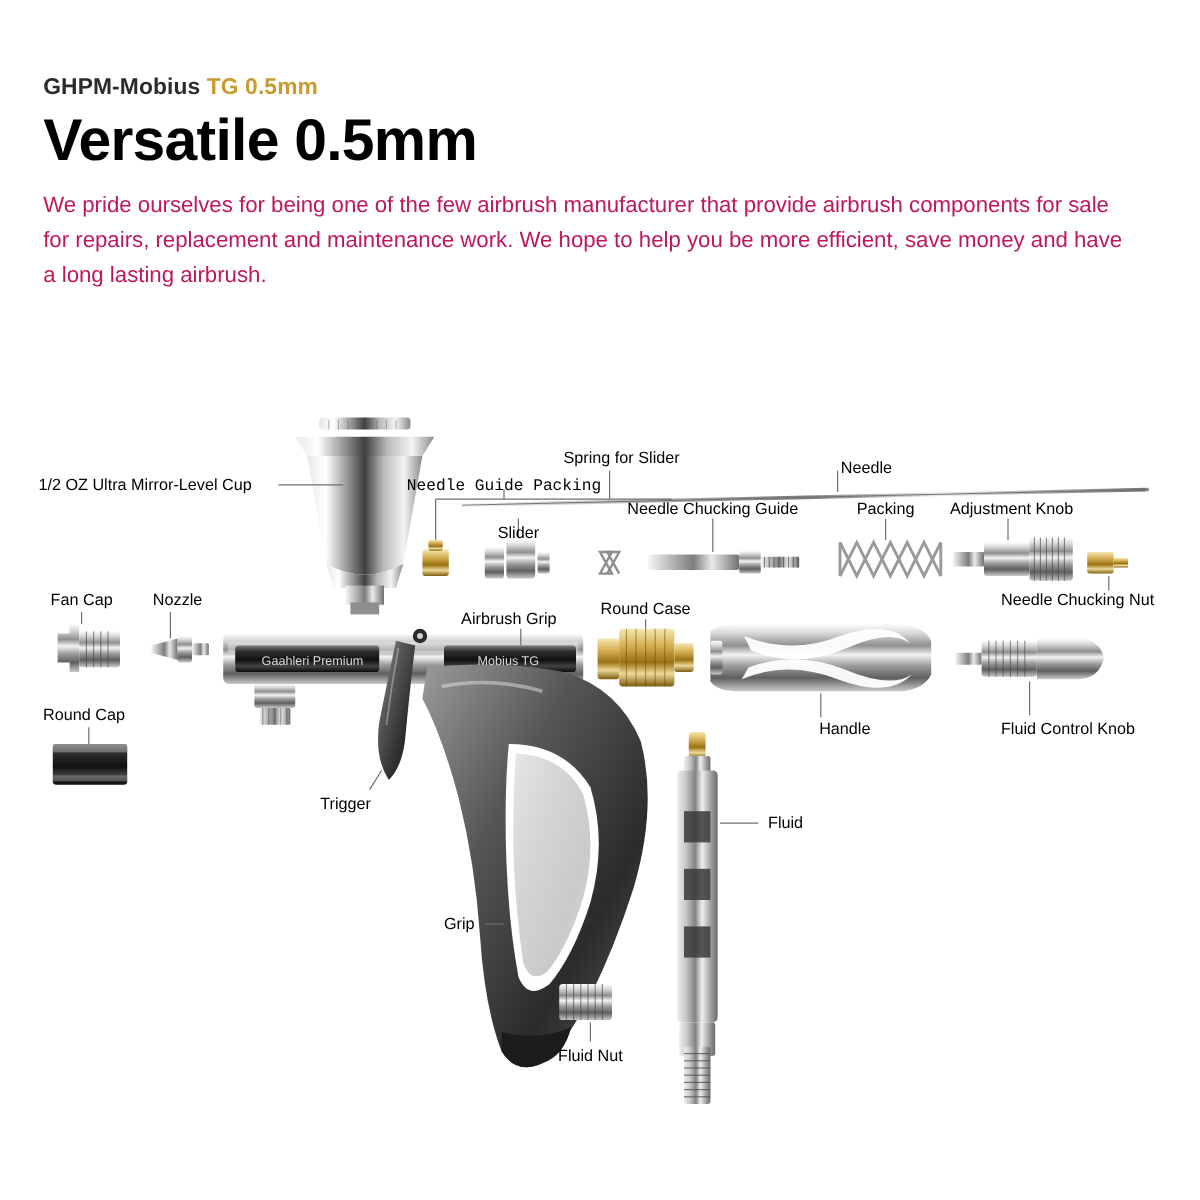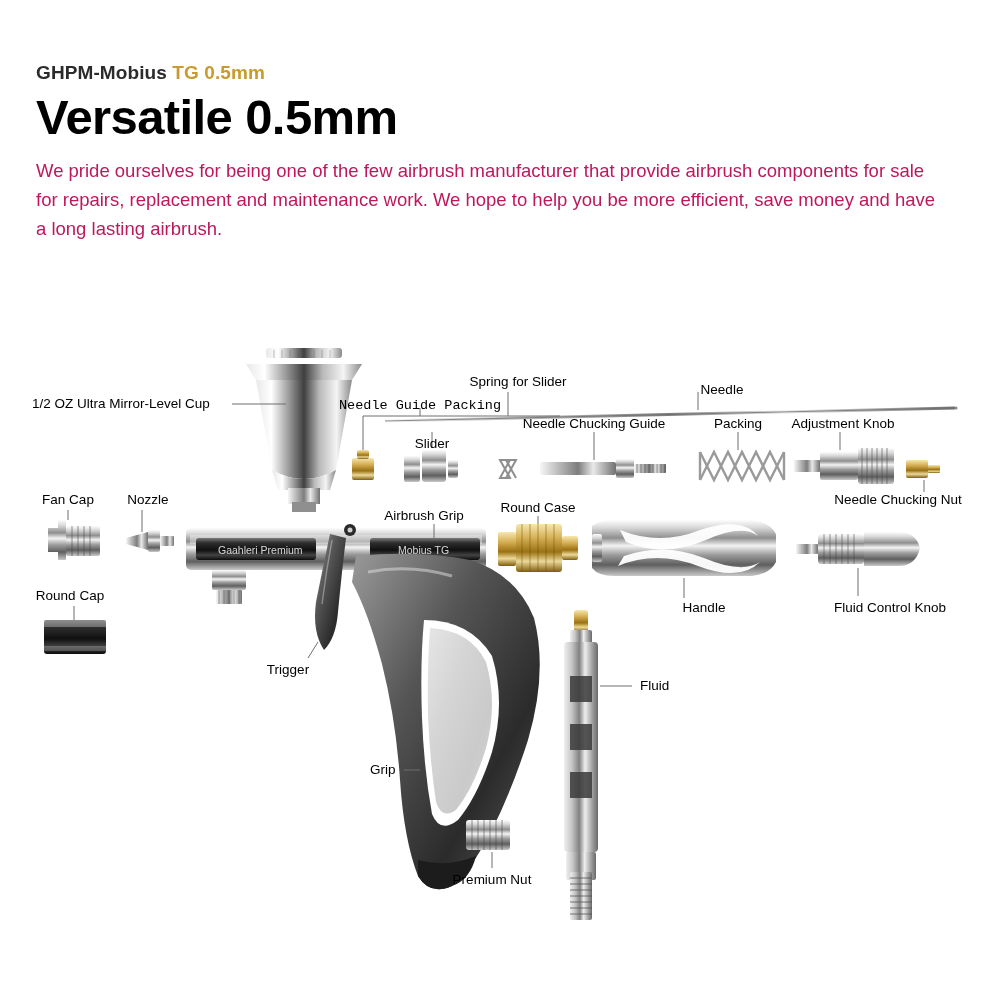--- a/index.html
+++ b/index.html
@@ -423,14 +423,14 @@
   <div class="lbl center" style="left:68px; top:172px;">Fan Cap</div>
   <div class="lbl center" style="left:148px; top:172px;">Nozzle</div>
   <div class="lbl center" style="left:424px; top:188px;">Airbrush Grip</div>
   <div class="lbl center" style="left:538px; top:180px;">Round Case</div>
   <div class="lbl center" style="left:70px; top:268px;">Round Cap</div>
   <div class="lbl center" style="left:684px; top:280px;padding-left:40px;">Handle</div>
   <div class="lbl center" style="left:858px; top:280px;margin-left:32px;">Fluid Control Knob</div>
   <div class="lbl center" style="left:288px; top:342px;">Trigger</div>
   <div class="lbl" style="left:640px; top:358px;">Fluid</div>
   <div class="lbl" style="left:370px; top:442px;">Grip</div>
-  <div class="lbl center" style="left:492px; top:552px;">Premium Nut</div>
+  <div class="lbl center" style="left:492px; top:552px;">Fluid Nut</div>
 </div>
 
 </body></html>

